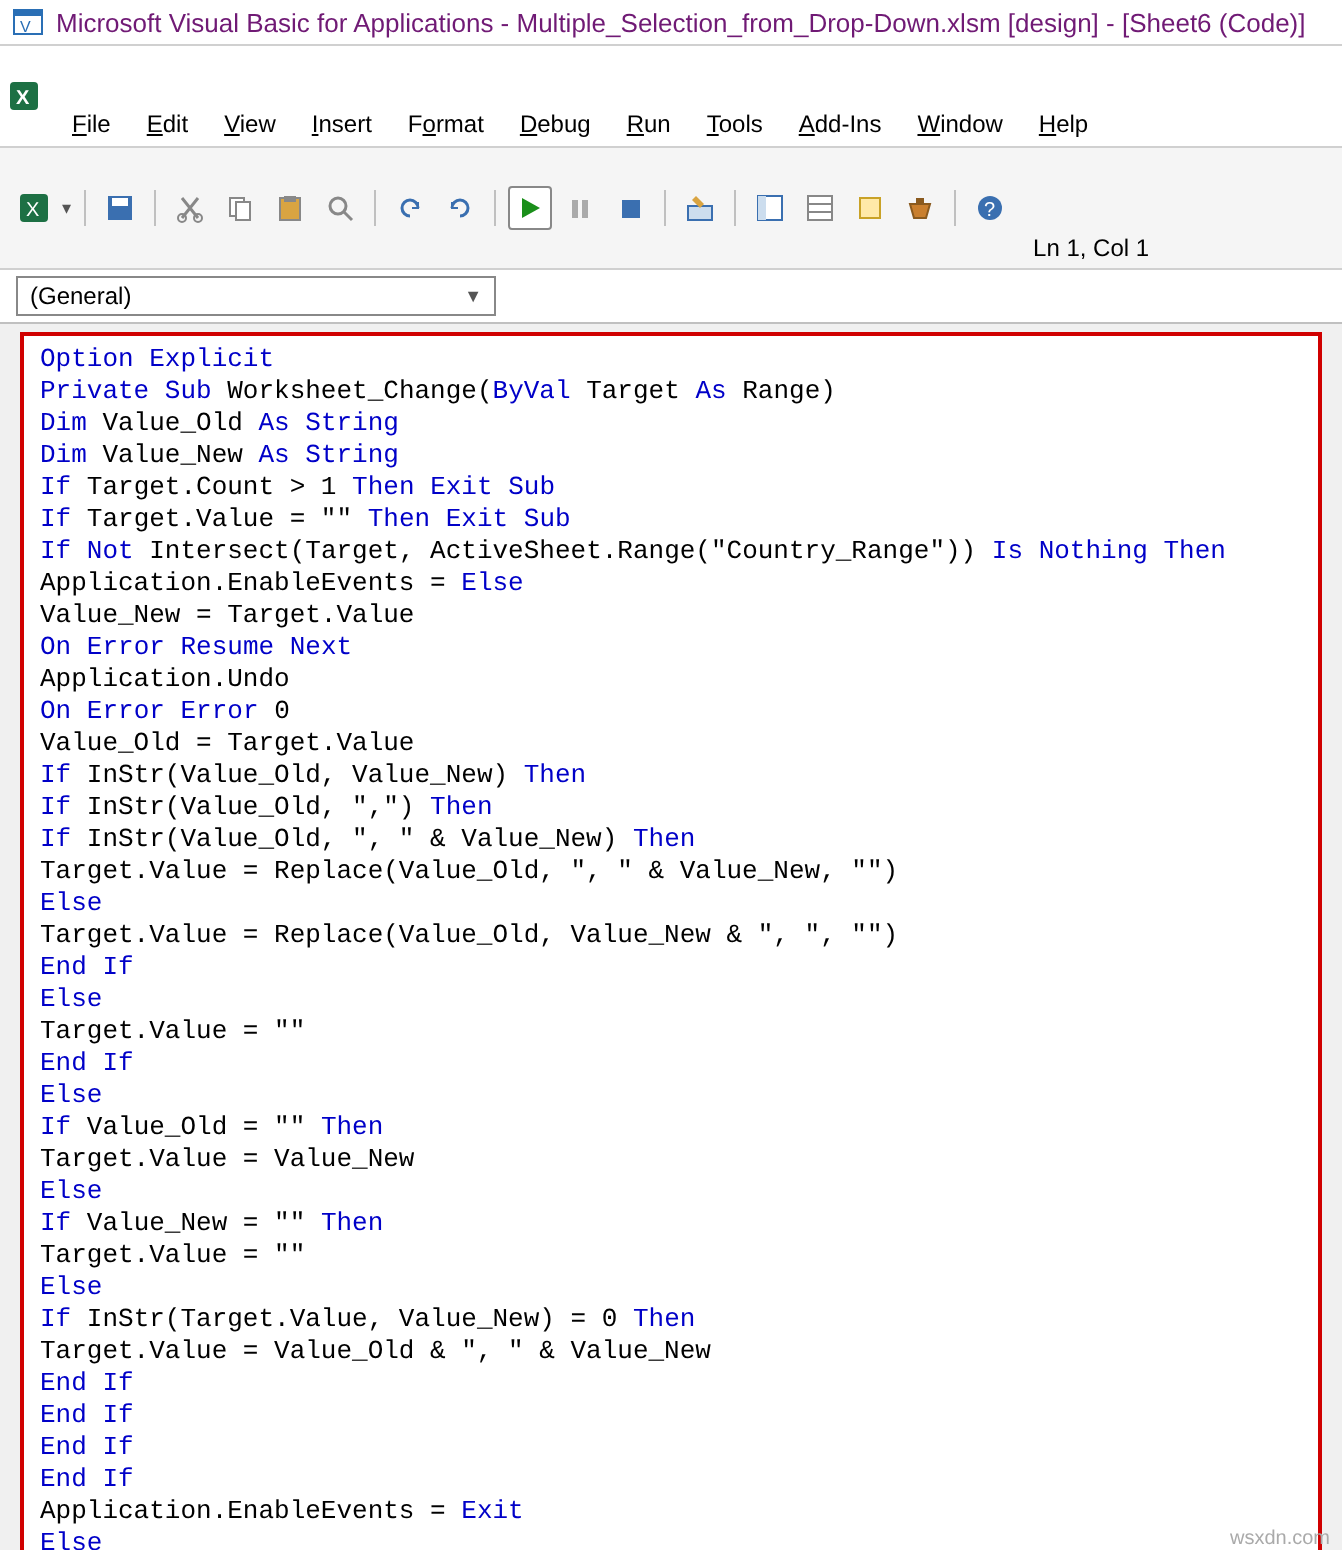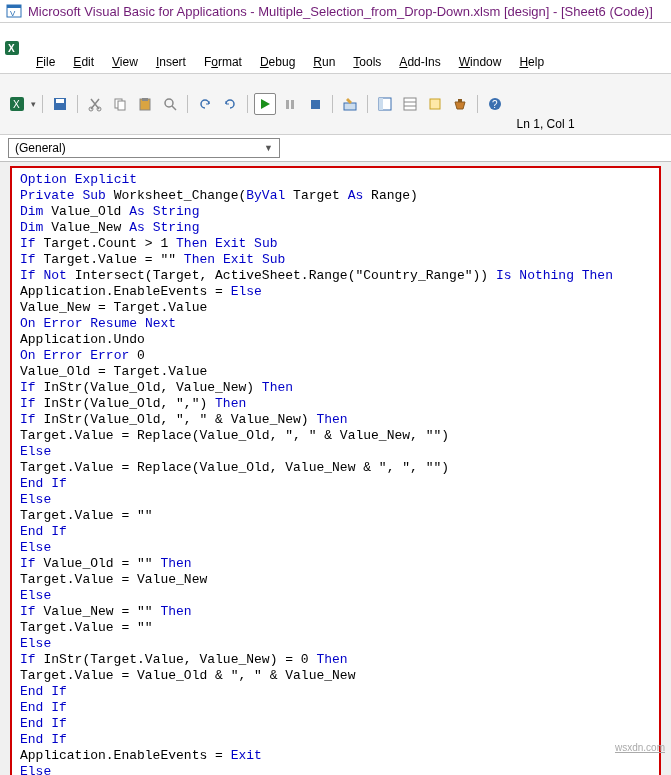--- a/index.html
+++ b/index.html
@@ -55,21 +55,21 @@
   .status-text { margin-left: 8px; color: #000; margin-top: 40px; }
   .dropdown-bar {
     background: #fff;
     border-bottom: 1px solid #c0c0c0;
     padding: 3px 8px;
   }
   .combo {
     border: 1px solid #888;
     background: #fff;
     padding: 2px 6px;
-    width: 272px;
+    width: 240px;
     display: flex;
     justify-content: space-between;
     align-items: center;
     font-size: 12px;
   }
   .combo .arrow { font-size: 9px; color: #555; }
   .code-wrap {
     margin: 4px 10px 10px 10px;
     border: 2px solid #d00000;
     background: #fff;
@@ -82,25 +82,24 @@
     font-family: Consolas, "Courier New", monospace;
     font-size: 13px;
     line-height: 16px;
     white-space: pre;
     color: #000;
   }
   .kw { color: #0000c8; }
   .watermark {
     position: fixed;
     right: 6px;
-    bottom: 22px;
+    bottom: 0;
     font-size: 10px;
     color: #aaa;
     font-family: Arial, sans-serif;
-    text-decoration: underline;
   }
 </style>
 </head>
 <body>
 
 <div class="titlebar">
   <span class="icon">
     <svg viewBox="0 0 16 16">
         <rect x="1" y="2" width="14" height="12" fill="#fff" stroke="#2a6fb5"></rect>
         <rect x="1" y="2" width="14" height="3" fill="#2a6fb5"></rect>

